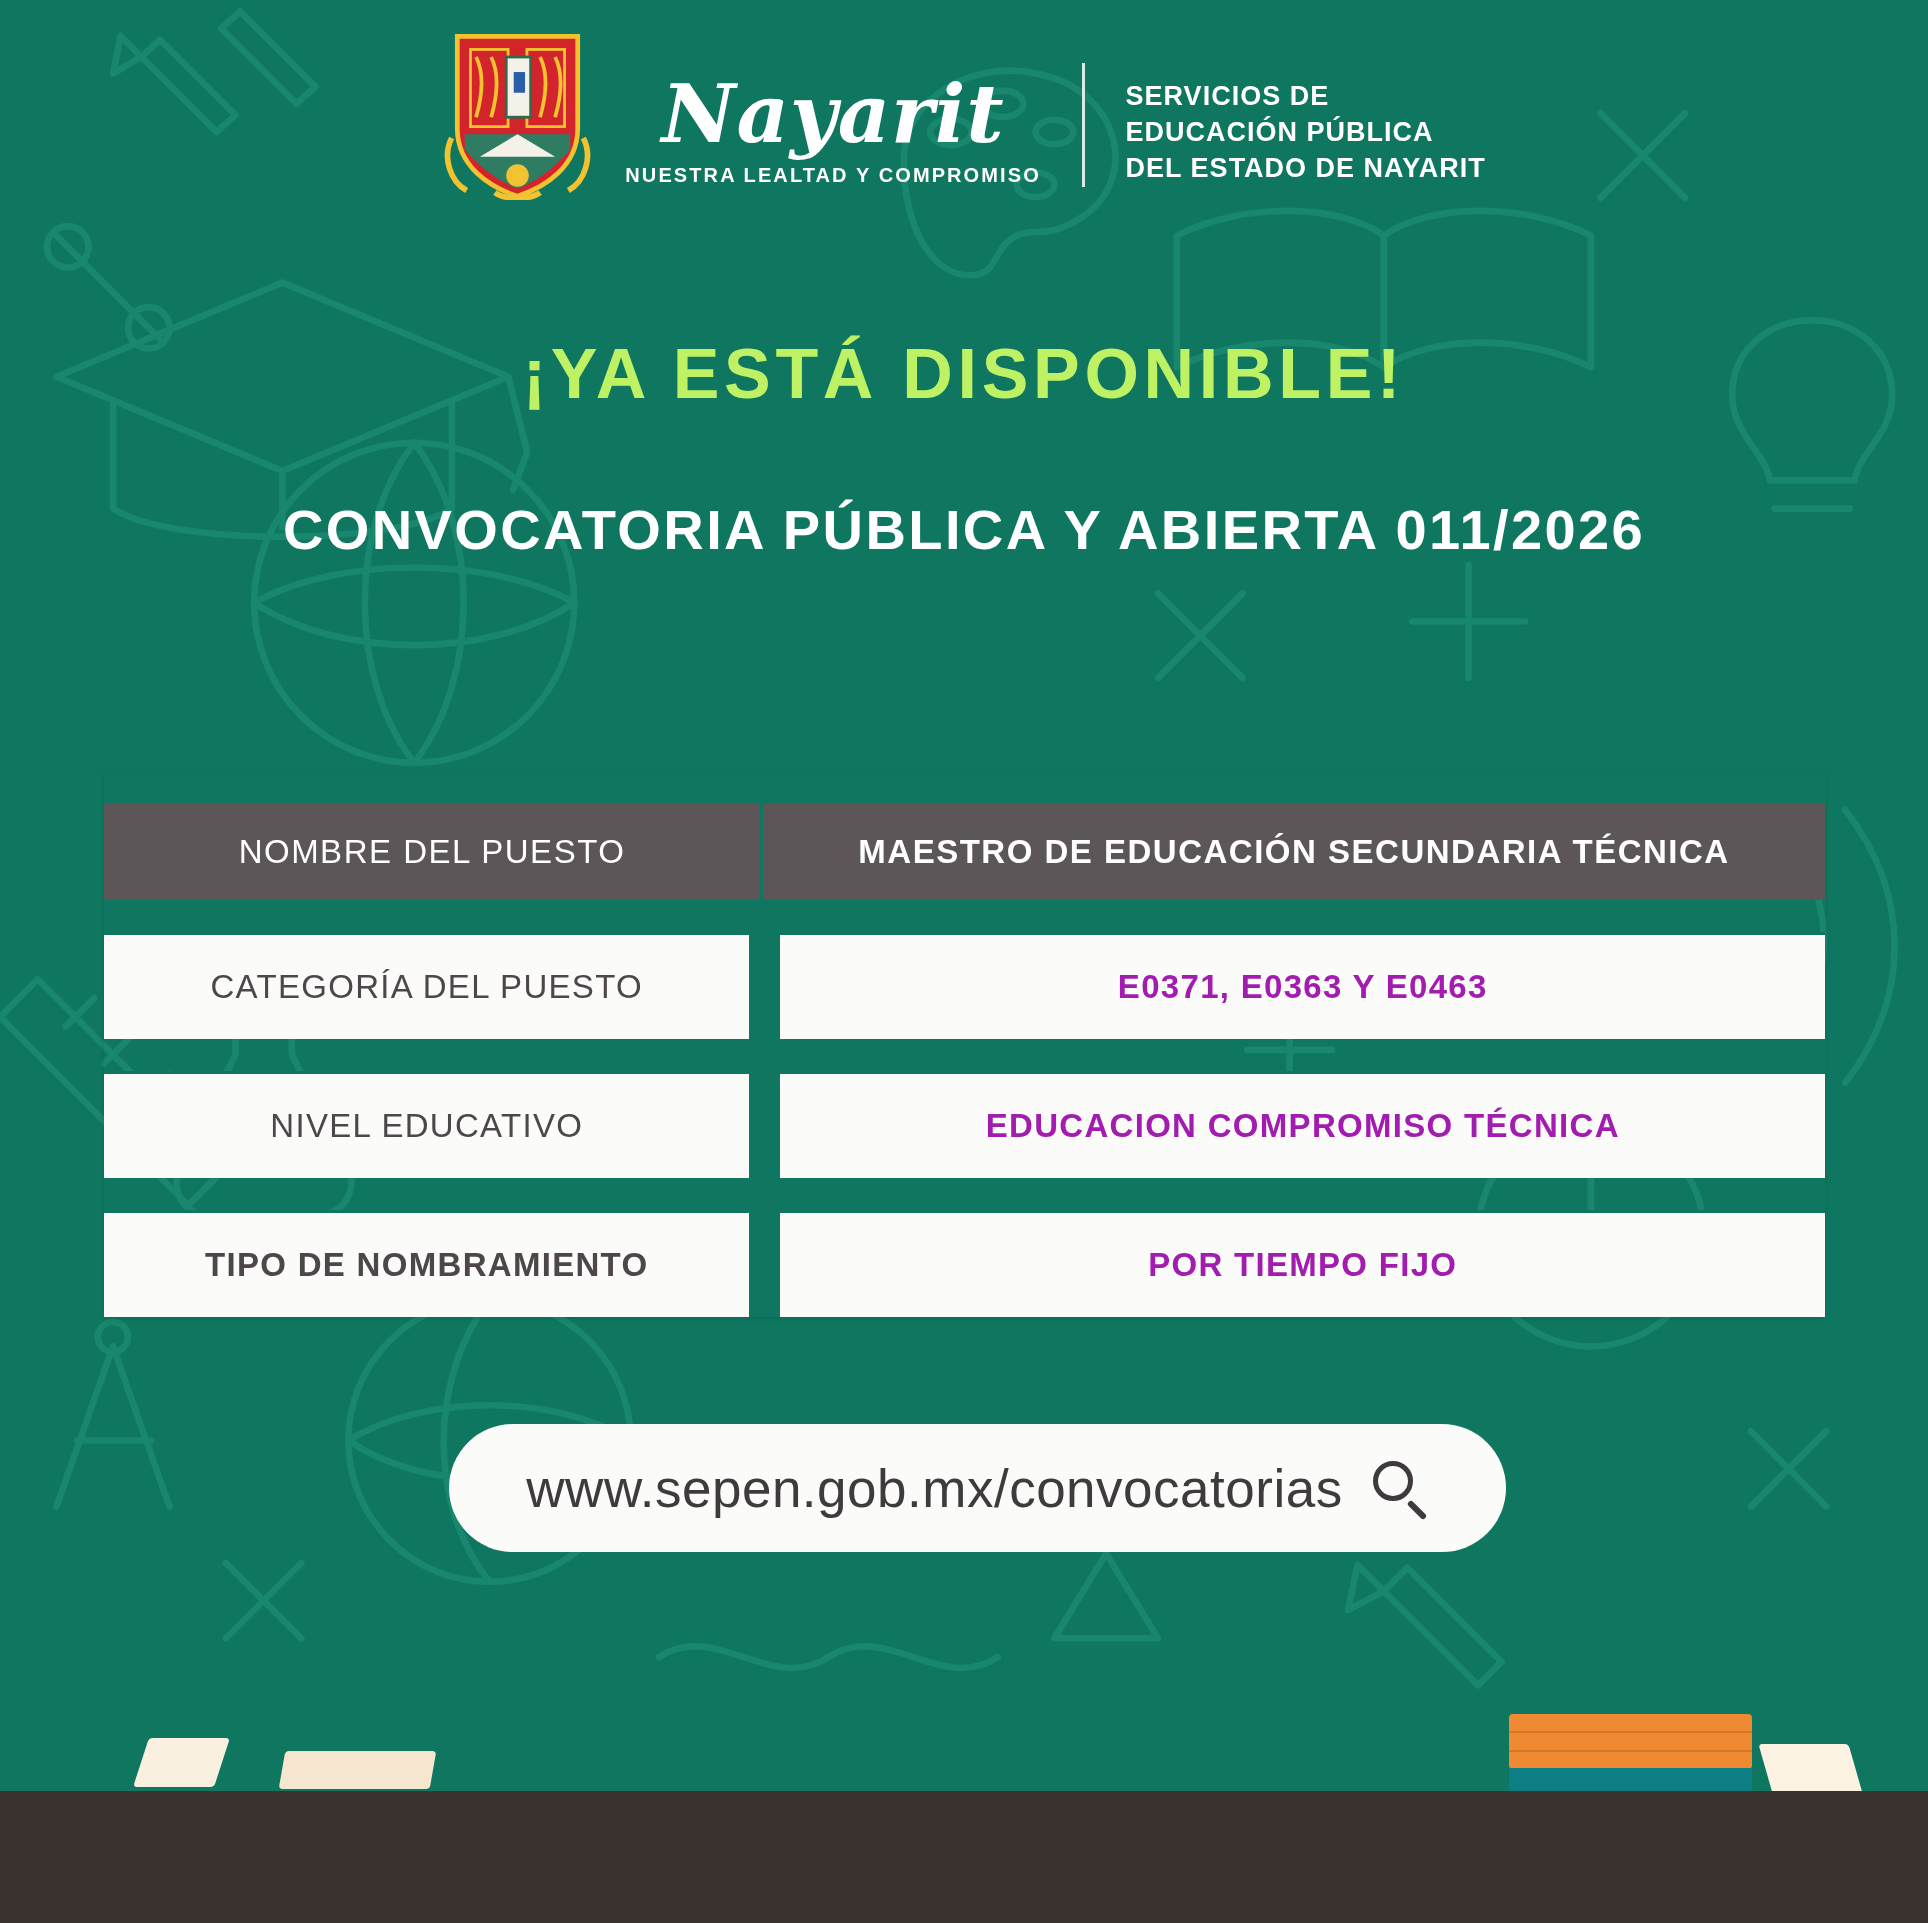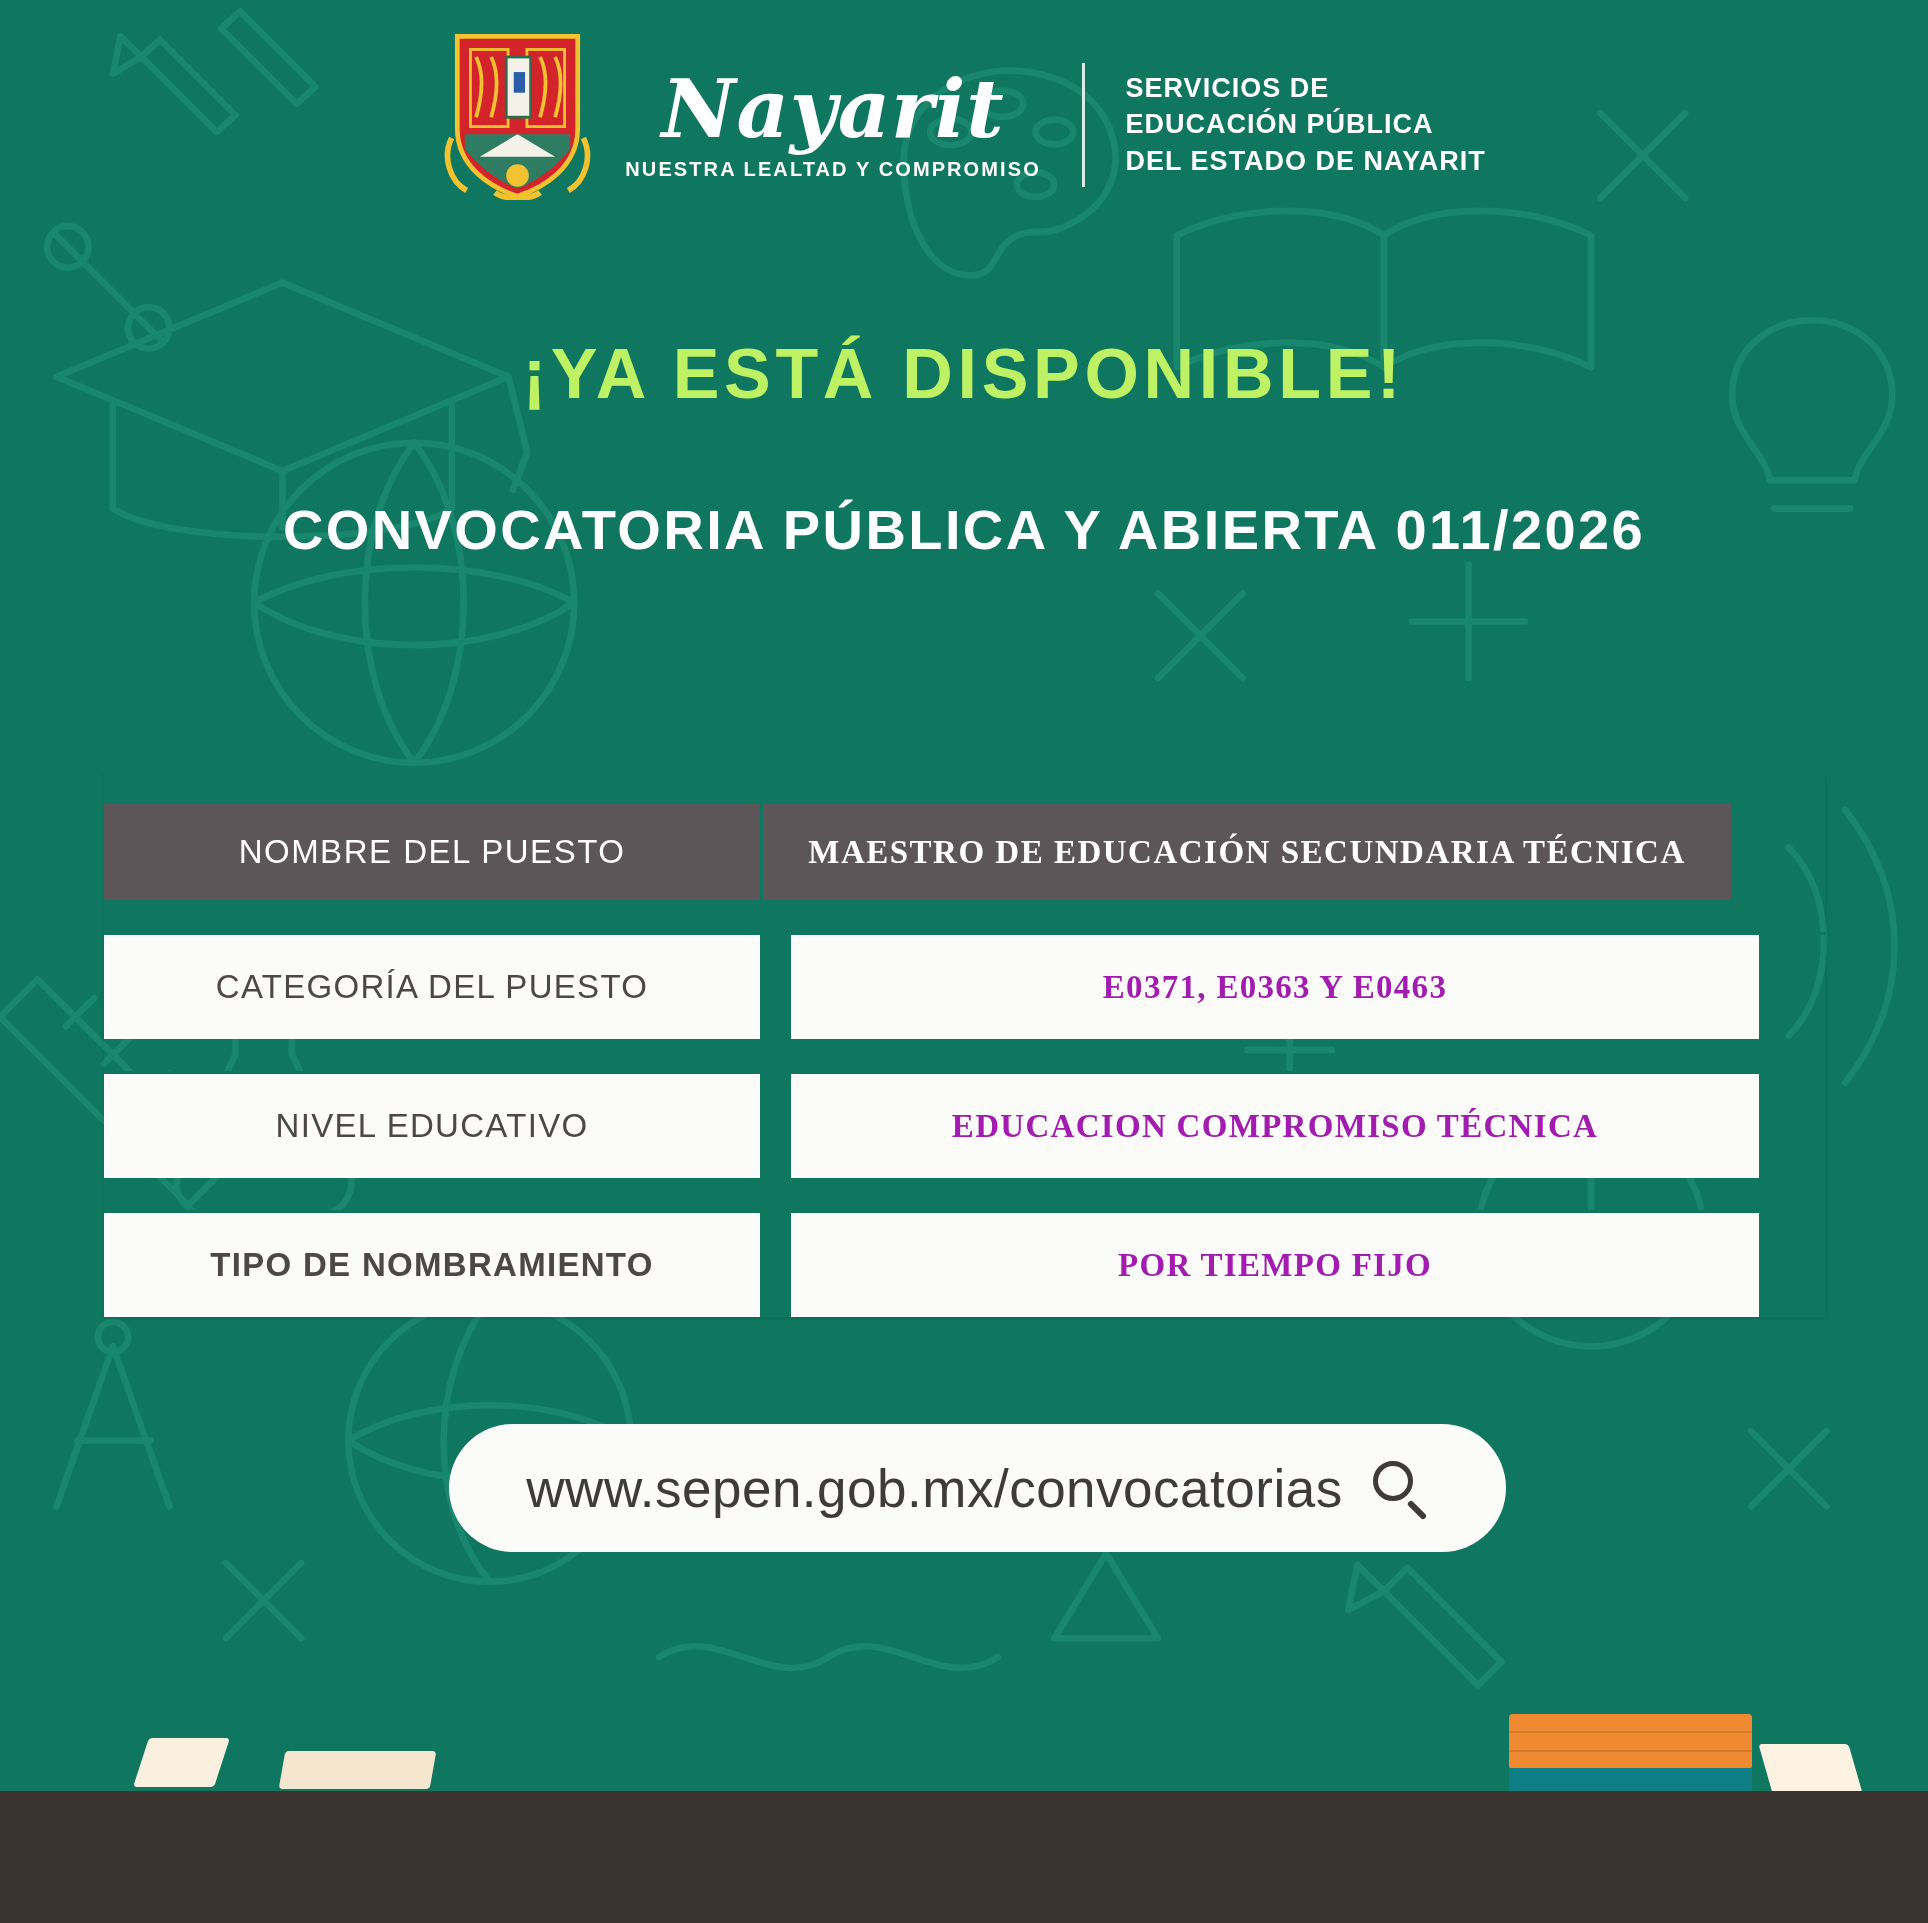--- a/index.html
+++ b/index.html
@@ -112,21 +112,21 @@
     justify-content: center;
     gap: 32px;
   }
   .coat {
     width: 151px;
     height: 175px;
     position: relative;
   }
   .brand-wrap {
     display: flex;
-    align-items: center;
+    align-items: flex-end;
     gap: 41px;
     margin-top: 24px;
   }
   .nayarit-block {
     display: flex;
     flex-direction: column;
     align-items: center;
   }
   .nayarit-script {
     font-family: "DejaVu Serif", serif;
@@ -203,22 +203,21 @@
     align-items: center;
     justify-content: center;
     text-align: center;
     padding: 0 21px;
   }
   .cell-label {
     width: 659px;
     border-right: 3.8px solid #0f7760;
   }
   .cell-value {
-    width: 968px;
-    font-family: Liberation Serif, serif;
+    width: 1062px;
   }
   .head .cell-label, .head .cell-value {
     background: #5d5658;
     color: #ffffff;
     height: 96px;
     font-size: 33px;
     letter-spacing: 1.5px;
   }
   .head .cell-value {
     font-weight: bold;

